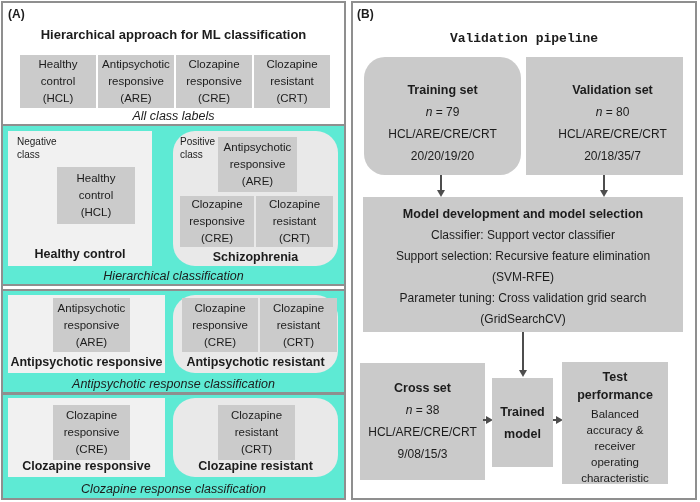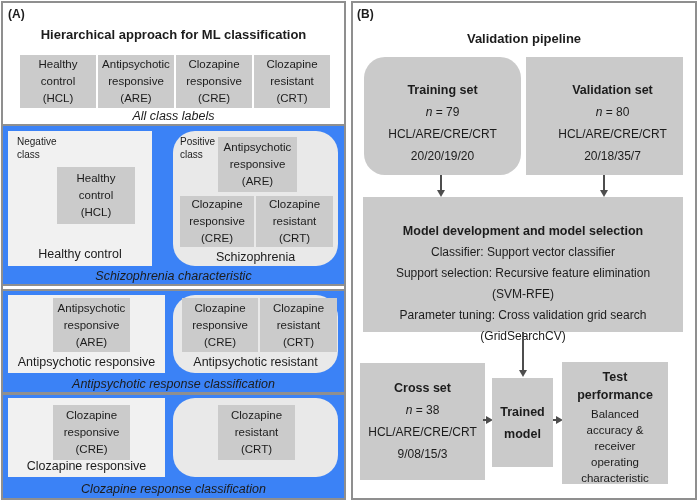--- a/index.html
+++ b/index.html
@@ -12,27 +12,27 @@
   .corner-label{position:absolute;left:5px;top:4px;font-size:12px;font-weight:bold;}
   .center{width:100%;text-align:center;position:absolute;}
   .sec-title{font-size:13px;font-weight:bold;}
   .pre{white-space:pre-line;}
   .classbox{background:#cbcbcb;display:flex;align-items:center;justify-content:center;
             text-align:center;font-size:11.5px;line-height:17px;box-sizing:border-box;}
   .abs{position:absolute;}
   .class-row{position:absolute;left:17px;top:52px;width:310px;height:53px;display:flex;gap:2px;}
   .class-row .classbox{flex:1;}
   .caption{position:absolute;width:100%;text-align:center;font-size:12.5px;font-style:italic;}
-  .sec{position:absolute;left:0;right:0;border-top:2px solid #8f8f8f;background:#3b82f6;}
+  .sec{position:absolute;left:0;right:0;border-top:2px solid #8f8f8f;background:#5eead4;}
   .sec-bb{border-bottom:2px solid #8f8f8f;}
   .innerpanel{position:absolute;box-sizing:border-box;}
   .ip-left{background:#f1f1f1;}
   .ip-right{background:#e9e9e9;border-radius:22px;}
   .pclass{position:absolute;font-size:10px;line-height:13px;}
-  .bold-caption{position:absolute;width:100%;text-align:center;font-size:12.5px;font-weight:normal;margin-top:27px;}
+  .bold-caption{position:absolute;width:100%;text-align:center;font-size:12.5px;font-weight:bold;margin-top:27px;}
   
   .gbox{position:absolute;background:#cacaca;box-sizing:border-box;text-align:center;font-size:12px;}
   .b-line{line-height:22px;}
   .b-bold{font-weight:bold;font-size:12.5px;}
   .it{font-style:italic;}
   .arr-v{position:absolute;width:2px;background:#4d4d4d;}
   .arr-v::after{content:"";position:absolute;bottom:-6px;left:-3px;
                 border:4px solid transparent;border-bottom:none;border-top:7px solid #4d4d4d;}
   .arr-h{position:absolute;height:2px;background:#4d4d4d;}
   .arr-h::after{content:"";position:absolute;right:-6px;top:-3px;
@@ -79,21 +79,21 @@
 responsive
 (ARE)</div>
         <div class="classbox abs pre" style="left:7px;top:65px;width:74px;height:51px;">Clozapine
 responsive
 (CRE)</div>
         <div class="classbox abs pre" style="left:83px;top:65px;width:77px;height:51px;">Clozapine
 resistant
 (CRT)</div>
         <div class="bold-caption" style="bottom:2px;">Schizophrenia</div>
       </div>
-      <div class="caption" style="bottom:1px;">Schizophrenia characteristic</div>
+      <div class="caption" style="bottom:1px;">Hierarchical classification</div>
     </div>
 
     <div class="sec sec-bb" style="top:286px;height:101px;">
       <div class="innerpanel ip-left" style="left:5px;top:4px;width:157px;height:78px;">
         <div class="classbox abs pre" style="left:45px;top:3px;width:77px;height:54px;">Antipsychotic
 responsive
 (ARE)</div>
         <div class="bold-caption" style="bottom:4px;">Antipsychotic responsive</div>
       </div>
       <div class="innerpanel ip-right" style="left:170px;top:4px;width:165px;height:78px;">
@@ -112,47 +112,48 @@
       <div class="innerpanel ip-left" style="left:5px;top:3px;width:157px;height:79px;">
         <div class="classbox abs pre" style="left:45px;top:7px;width:77px;height:55px;">Clozapine
 responsive
 (CRE)</div>
         <div class="bold-caption" style="bottom:4px;">Clozapine responsive</div>
       </div>
       <div class="innerpanel ip-right" style="left:170px;top:3px;width:165px;height:79px;">
         <div class="classbox abs pre" style="left:45px;top:7px;width:77px;height:55px;">Clozapine
 resistant
 (CRT)</div>
+        <div class="bold-caption" style="bottom:4px;">Clozapine resistant</div>
       </div>
       <div class="caption" style="bottom:2px;">Clozapine response classification</div>
     </div>
   </section>
 
   <section class="panel panel-b">
     <div class="corner-label" style="left:4px;">(B)</div>
-    <div class="center sec-title" style="top:28px;">Validation pipeline</div>
+    <div class="center sec-title" style="top:28px;font-family:Liberation Mono, monospace;">Validation pipeline</div>
 
     <div class="gbox" style="left:11px;top:54px;width:157px;height:118px;padding-top:22px;border-radius:21px;">
       <div class="b-line b-bold">Training set</div>
       <div class="b-line"><span class="it">n</span><span> = 79</span></div>
       <div class="b-line">HCL/ARE/CRE/CRT</div>
       <div class="b-line">20/20/19/20</div>
     </div>
 
     <div class="gbox" style="left:173px;top:54px;width:157px;height:118px;padding-top:22px;padding-left:16px;">
       <div class="b-line b-bold">Validation set</div>
       <div class="b-line"><span class="it">n</span><span> = 80</span></div>
       <div class="b-line">HCL/ARE/CRE/CRT</div>
       <div class="b-line">20/18/35/7</div>
     </div>
 
     <div class="arr-v" style="left:87px;top:172px;height:16px;"></div>
     <div class="arr-v" style="left:250px;top:172px;height:16px;"></div>
 
-    <div class="gbox" style="left:10px;top:194px;width:320px;height:135px;padding-top:24px;">
+    <div class="gbox" style="left:10px;top:194px;width:320px;height:135px;padding-top:7px;">
       <div style="line-height:21px;" class="b-bold">Model development and model selection</div>
       <div style="line-height:21px;">Classifier: Support vector classifier</div>
       <div style="line-height:21px;">Support selection: Recursive feature elimination</div>
       <div style="line-height:21px;">(SVM-RFE)</div>
       <div style="line-height:21px;">Parameter tuning: Cross validation grid search</div>
       <div style="line-height:21px;">(GridSearchCV)</div>
     </div>
 
     <div class="arr-v" style="left:169px;top:329px;height:39px;"></div>
 

